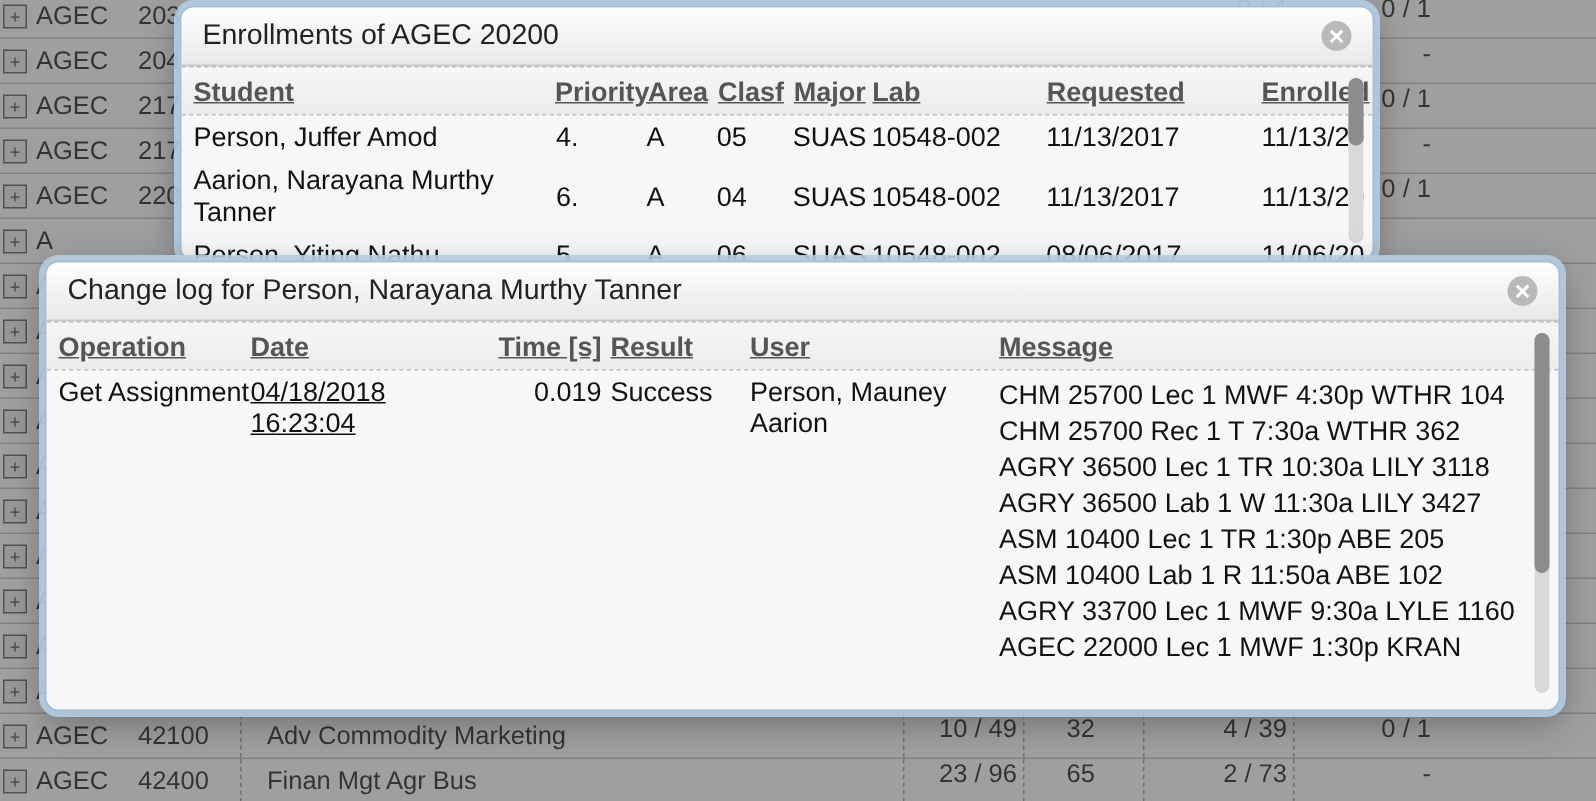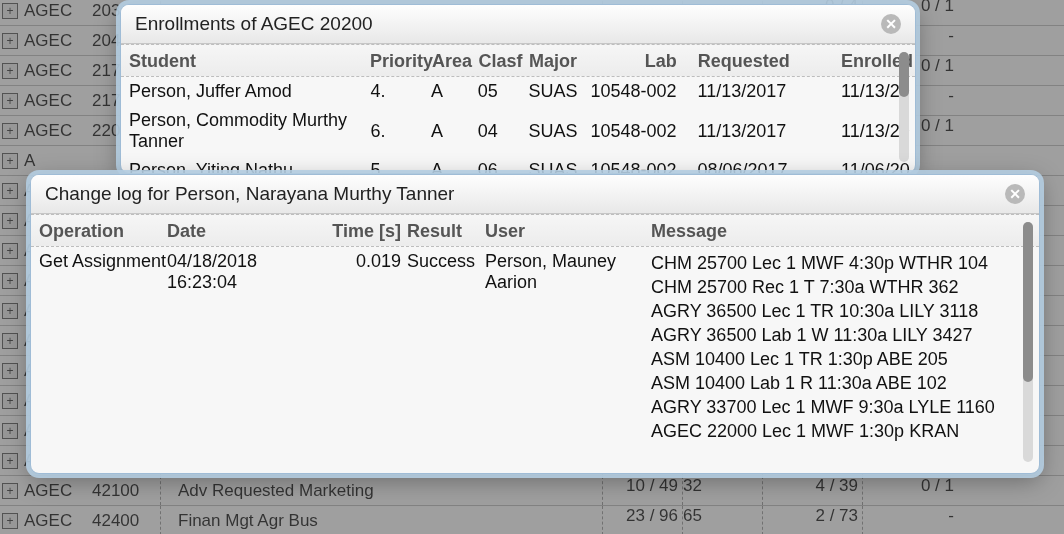--- a/index.html
+++ b/index.html
@@ -44,21 +44,21 @@
     font-size: 12px; line-height: 12px;
     margin-left: 2px; margin-right: 6px;
     color: #333;
     background: #eee;
   }
   .bg-row .c-code   { width: 68px; }
   .bg-row .c-num    { width: 68px; }
   .bg-row .c-sep    { width: 12px; border-left: 1px dashed #888; height: 100%; }
   .bg-row .c-title  { width: 430px; padding-left: 6px; }
   .bg-row .c-a      { width: 80px; text-align: right; padding-right: 4px; }
-  .bg-row .c-b      { width: 80px; text-align: left; padding-right: 4px; }
+  .bg-row .c-b      { width: 80px; text-align: center; padding-right: 4px; }
   .bg-row .c-c      { width: 100px; text-align: right; padding-right: 4px; }
   .bg-row .c-d      { width: 100px; text-align: right; padding-right: 8px; }
   .bg-row .vdash    { border-left: 1px dashed #9a9a9a; height: 100%; }
 
   
   .modal {
     position: absolute;
     background: #f7f7f7;
     border: 1px solid #9fbcd6;
     border-radius: 9px;
@@ -107,45 +107,46 @@
   .thead {
     display: flex;
     align-items: flex-end;
     padding: 6px 8px 4px 8px;
     color: #555;
     font-weight: bold;
     font-size: 18px;
     background: linear-gradient(#f6f6f6,#ececec);
     border-top: 1px dashed #bdbdbd;
     border-bottom: 1px dashed #bdbdbd;
+    text-decoration: underline;
   }
   .trow {
     display: flex;
     align-items: center;
     padding: 4px 8px;
     font-size: 18px;
     color: #111;
   }
 
   
   .en .c-student  { width: 248px; }
   .en .c-priority { width: 62px; }
   .en .c-area     { width: 48px; }
   .en .c-clasf    { width: 52px; }
   .en .c-major    { width: 54px; }
-  .en .c-lab      { width: 98px; text-align: right; }
+  .en .c-lab      { width: 98px; }
   .en .c-req      { width: 98px; margin-left: 21px; }
   .en .c-enr      { width: 66px; margin-left: 48px; }
 
   
   .cl .c-op     { width: 128px; }
   .cl .c-date   { width: 160px; }
   .cl .c-time   { width: 80px; text-align: right; padding-right: 6px; }
   .cl .c-result { width: 74px; }
-  .cl .c-user   { width: 170px; padding-left: 4px; }
+  .cl .c-user   { width: 170px; padding-left: 4px; margin-left: 15px; }
   .cl .c-msg    { width: 353px; }
 
   #modal-enroll { left: 120px; top: 4px;  width: 796px; height: 170px; z-index: 40; }
   #modal-log    { left: 30px;  top: 174px; width: 1010px; height: 300px; z-index: 60; }
 
   #modal-enroll .body { height: 124px; }
   #modal-log    .body { height: 256px; }
 
   .msg-lines { display: flex; flex-direction: column; }
   .msg-lines span { line-height: 24px; }
@@ -328,21 +329,21 @@
       <span class="c-a vdash"></span>
       <span class="c-b vdash"></span>
       <span class="c-c vdash"></span>
       <span class="c-d vdash"></span>
     </div>
     <div class="bg-row">
       <span class="expand">+</span>
       <span class="c-code">AGEC</span>
       <span class="c-num">42100</span>
       <span class="c-sep vdash"></span>
-      <span class="c-title">Adv Requested Marketing</span>
+      <span class="c-title">Adv Commodity Marketing</span>
       <span class="c-a vdash">10 / 49</span>
       <span class="c-b vdash">32</span>
       <span class="c-c vdash">4 / 39</span>
       <span class="c-d vdash">0 / 1</span>
     </div>
     <div class="bg-row">
       <span class="expand">+</span>
       <span class="c-code">AGEC</span>
       <span class="c-num">42400</span>
       <span class="c-sep vdash"></span>
@@ -376,21 +377,21 @@
           <div class="c-student">Person, Juffer Amod</div>
           <div class="c-priority">4.</div>
           <div class="c-area">A</div>
           <div class="c-clasf">05</div>
           <div class="c-major">SUAS</div>
           <div class="c-lab">10548-002</div>
           <div class="c-req">11/13/2017</div>
           <div class="c-enr">11/13/20</div>
         </div>
         <div class="trow">
-          <div class="c-student">Person, Commodity Murthy Tanner</div>
+          <div class="c-student">Aarion, Narayana Murthy Tanner</div>
           <div class="c-priority">6.</div>
           <div class="c-area">A</div>
           <div class="c-clasf">04</div>
           <div class="c-major">SUAS</div>
           <div class="c-lab">10548-002</div>
           <div class="c-req">11/13/2017</div>
           <div class="c-enr">11/13/20</div>
         </div>
         <div class="trow">
           <div class="c-student">Person, Yiting Nathu</div>
@@ -418,33 +419,33 @@
     <div class="thead">
       <div class="c-op">Operation</div>
       <div class="c-date">Date</div>
       <div class="c-time">Time [s]</div>
       <div class="c-result">Result</div>
       <div class="c-user">User</div>
       <div class="c-msg">Message</div>
     </div>
     <div class="trow" style="align-items:flex-start;">
       <div class="c-op">Get Assignment</div>
-      <div class="c-date" style="white-space:pre-line;">04/18/2018
+      <div class="c-date" style="white-space:pre-line;text-decoration:underline;">04/18/2018
 16:23:04</div>
       <div class="c-time">0.019</div>
       <div class="c-result">Success</div>
       <div class="c-user" style="white-space:pre-line;">Person, Mauney
 Aarion</div>
       <div class="c-msg msg-lines" id="log-msgs">
           <span>CHM 25700 Lec 1 MWF 4:30p WTHR 104</span>
           <span>CHM 25700 Rec 1 T 7:30a WTHR 362</span>
           <span>AGRY 36500 Lec 1 TR 10:30a LILY 3118</span>
           <span>AGRY 36500 Lab 1 W 11:30a LILY 3427</span>
           <span>ASM 10400 Lec 1 TR 1:30p ABE 205</span>
-          <span>ASM 10400 Lab 1 R 11:30a ABE 102</span>
+          <span>ASM 10400 Lab 1 R 11:50a ABE 102</span>
           <span>AGRY 33700 Lec 1 MWF 9:30a LYLE 1160</span>
           <span>AGEC 22000 Lec 1 MWF 1:30p KRAN</span>
         </div>
     </div>
     <div class="scrollbar-v" style="top:8px; height:240px;">
       <div class="thumb" style="top:0; height:160px;"></div>
     </div>
   </div>
 </div>
 

